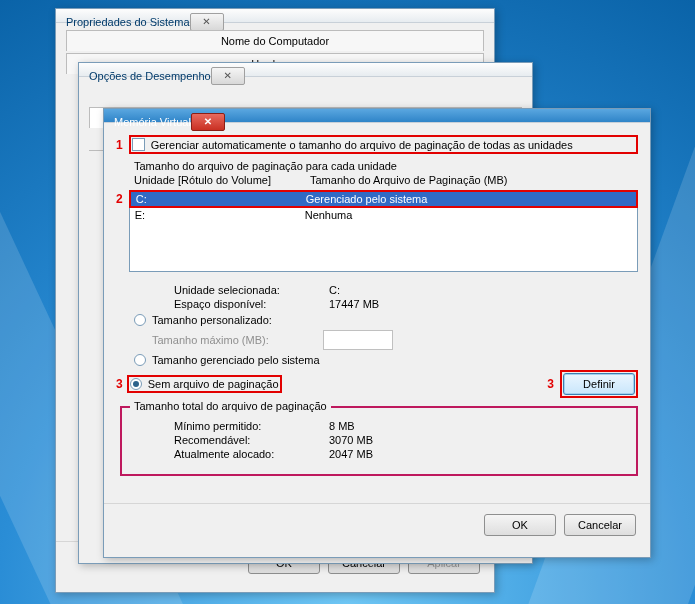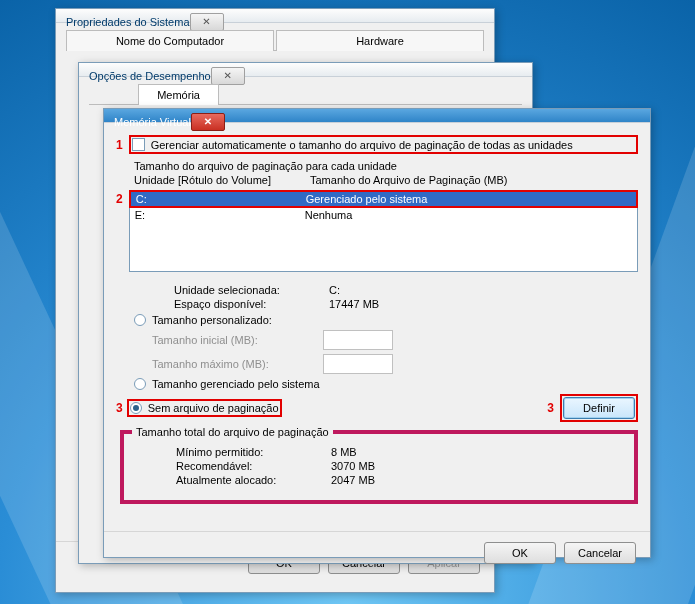--- a/index.html
+++ b/index.html
@@ -30,21 +30,21 @@
   }
   .closebtn {
     width:34px; height:18px; border:1px solid #a0a0a0; border-radius:2px;
     background:linear-gradient(#f5f5f5,#d8d8d8);
     display:flex; align-items:center; justify-content:center; font-size:10px; color:#555;
   }
   .closebtn.red {
     background:linear-gradient(#e86a5e,#c93023); border-color:#8a1f16; color:#fff; font-weight:bold;
   }
   .body { padding:8px 12px 12px 12px; }
-  .tabs { display:flex; gap:2px; margin:6px 10px 0 10px; border-bottom:1px solid #bcbcbc; }
+  .tabs { display:flex; gap:2px; margin:6px 10px 0 10px; border-bottom:1px solid #bcbcbc;flex-direction:column; }
   .tab {
     padding:4px 18px; background:#f7f7f7; border:1px solid #bcbcbc; border-bottom:none;
     position:relative; top:1px;
   }
   .tab.active { background:#fff; }
 
   .row { display:flex; align-items:center; gap:6px; margin:4px 0; }
   .lbl { color:#000; }
   .lbl.disabled { color:#8f8f8f; }
   .chk { width:13px; height:13px; border:1px solid #7a9cb8; background:#fff; display:inline-block; }
@@ -62,21 +62,21 @@
   .col1{ width:170px; } .col2{ flex:1; }
 
   .field { width:70px; height:20px; border:1px solid #c0c0c0; background:#fff; }
   .btn {
     min-width:72px; height:22px; border:1px solid #8e8f8f; background:linear-gradient(#f5f5f5,#dedede);
     border-radius:3px; display:inline-flex;align-items:center;justify-content:center;
     padding:0 10px;
   }
   .btn.default { border-color:#3c7fb1; box-shadow:inset 0 0 0 1px #a2d1ef; background:linear-gradient(#eaf6ff,#c9e6fb);}
   .btn.disabled { color:#9c9c9c; }
-  .grp { border:4px solid #be185d; padding:10px 12px 12px 12px; margin-top:8px; position:relative;}
+  .grp { border:2px solid #be185d; padding:10px 12px 12px 12px; margin-top:8px; position:relative;}
   .grp-title { position:absolute; top:-8px; left:8px; background:#f0f0f0; padding:0 4px; }
   .kv { display:flex; margin:2px 0;padding-left:40px; }
   .kv .k{ width:155px; } .kv .v{}
   .footer { display:flex; justify-content:flex-end; gap:8px; padding:10px 14px; border-top:1px solid #d6d6d6;margin-top:15px; }
 </style>
 </head>
 <body>
 
 <div class="ray" style="left:80px;bottom:-50px;width:120px;height:700px;transform:rotate(-25deg)"></div>
 <div class="ray" style="right:30px;bottom:-50px;width:150px;height:700px;transform:rotate(20deg)"></div>
@@ -159,24 +159,20 @@
       <div class="kv">
         <span class="k">Espaço disponível:</span>
         <span class="v">17447 MB</span>
       </div>
 
       <div class="row">
         <span class="radio"></span>
         <span class="lbl">Tamanho personalizado:</span>
       </div>
       <div class="row" style="margin-left:18px">
-        <span class="lbl disabled" style="width:165px">Tamanho inicial (MB):</span>
-        <span class="field"></span>
-      </div>
-      <div class="row" style="margin-left:18px">
         <span class="lbl disabled" style="width:165px">Tamanho máximo (MB):</span>
         <span class="field"></span>
       </div>
 
       <div class="row">
         <span class="radio"></span>
         <span class="lbl">Tamanho gerenciado pelo sistema</span>
       </div>
 
       <div class="row" style="justify-content:space-between;margin-left:-18px">

